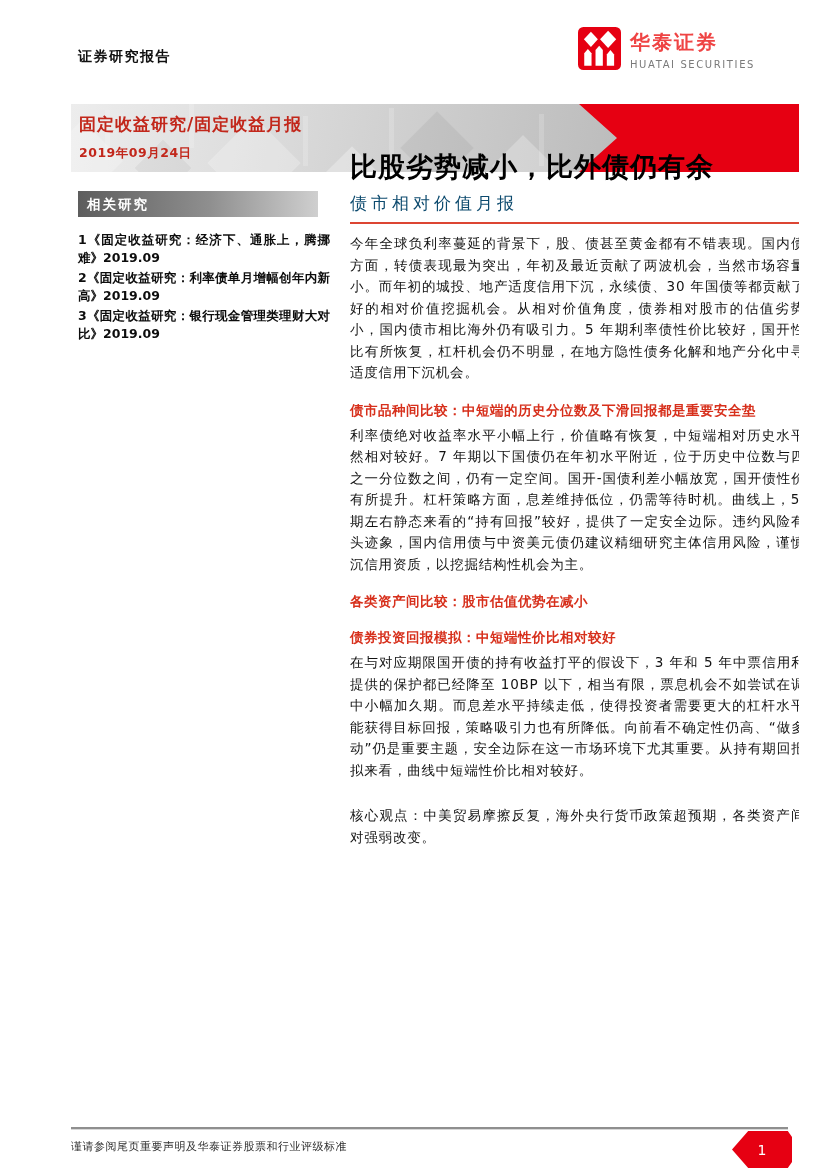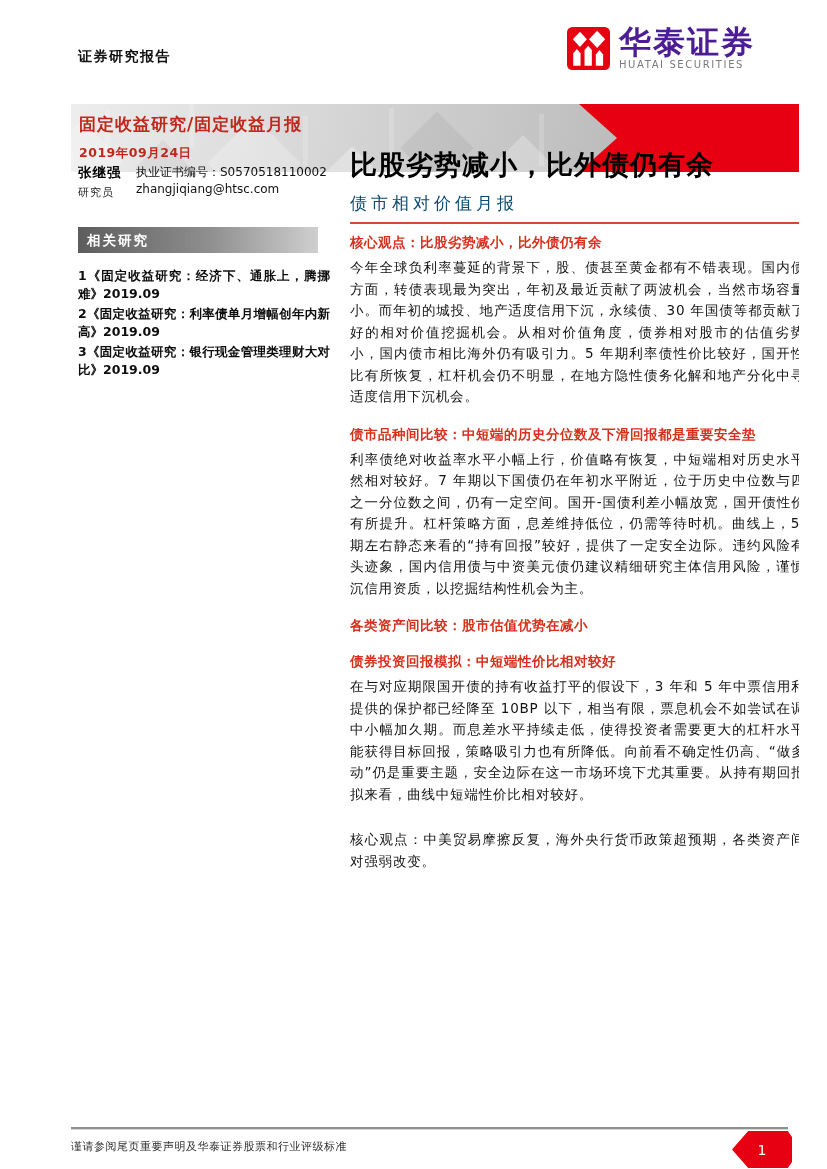--- a/index.html
+++ b/index.html
@@ -10,21 +10,21 @@
     font-family:"DejaVu Sans","Liberation Sans",sans-serif; color:#111;
   }
 
   
   .report-type {
     position:absolute; left:50px; top:48px;
     font-size:14px; font-weight:bold; color:#101010; letter-spacing:1.5px;
   }
   .logo { position:absolute; right:44px; top:27px; display:flex; align-items:flex-start; }
   .logo-icon { width:43px; height:43px; margin-right:9px; }
-  .logo-cn { font-size:32px; font-weight:bold; color:#4c1d95; letter-spacing:2px; line-height:30px; }
+  .logo-cn { font-size:20px; font-weight:bold; color:#ef4444; letter-spacing:2px; line-height:30px; }
   .logo-en { font-size:10px; color:#7a7a7a; letter-spacing:1.6px; margin-top:2px; }
 
   
   .banner { position:absolute; left:43px; top:80px; width:730px; height:68px;margin-top:24px; }
   .banner-gray {
     position:absolute; top:0; bottom:0; left:0; width:546px;
     background:linear-gradient(100deg,#ededed 0%,#d2d2d2 55%,#bcbcbc 100%);
     overflow:hidden;
   }
   .pat-d { position:absolute; transform:rotate(45deg); }
@@ -56,21 +56,21 @@
     color:#fff; font-size:13.5px; font-weight:bold; letter-spacing:2px; padding-left:9px;
   }
   .related-list { margin-top:14px; width:252px; }
   .related-item {
     font-size:12.5px; font-weight:bold; color:#0d0d0d;
     line-height:17.5px; margin-bottom:3px; text-align:justify;
   }
 
   
   .right-col { position:absolute; left:322px; top:150px; width:470px; }
-  .main-title { font-size:27px; font-weight:bold; color:#000; letter-spacing:1px; line-height:34px;font-family:Liberation Mono, monospace; }
+  .main-title { font-size:27px; font-weight:bold; color:#000; letter-spacing:1px; line-height:34px; }
   .main-subtitle { font-size:17px; color:#0c4a6e; letter-spacing:4px; margin-top:8px; }
   .subtitle-rule { border-top:2px solid #dc4533; margin-top:7px; margin-bottom:9px; }
   .section { margin-bottom:17px; }
   .section-heading {
     color:#d7301c; font-weight:bold; font-size:13.5px;
     letter-spacing:.5px; margin-bottom:5px; line-height:19px;
   }
   .section-body {
     font-size:13.5px; line-height:21.5px; color:#121212;
     text-align:justify; letter-spacing:.8px;
@@ -133,49 +133,38 @@
       <span class="pat-b" style="left:318px;top:4px;width:5px;height:46px;"></span>
       <span class="pat-b" style="left:468px;top:10px;width:5px;height:52px;"></span>
     </div>
     <div class="banner-red"></div>
     <div class="banner-category">固定收益研究/固定收益月报</div>
     <div class="banner-date">2019年09月24日</div>
   </div>
 
   <div class="left-col">
 
-    <div class="author-row">
-      <div class="author-id">
-        <div class="author-name">张继强</div>
-        <div class="author-role">研究员</div>
-      </div>
-      <div class="author-details">
-        <div>执业证书编号：S0570518110002</div>
-        <div>zhangjiqiang@htsc.com</div>
-      </div>
-    </div>
 
 
     <div class="related-banner">相关研究</div>
 
     <div class="related-list">
       <div class="related-item">1《固定收益研究：经济下、通胀上，腾挪难》2019.09</div>
       <div class="related-item">2《固定收益研究：利率债单月增幅创年内新高》2019.09</div>
       <div class="related-item">3《固定收益研究：银行现金管理类理财大对比》2019.09</div>
     </div>
 
   </div>
 
   <div class="right-col">
     <div class="main-title">比股劣势减小，比外债仍有余</div>
     <div class="main-subtitle">债市相对价值月报</div>
     <div class="subtitle-rule"></div>
 
     <div class="section">
-      <div class="section-heading">核心观点：比股劣势减小，比外债仍有余</div>
       <div class="section-body">今年全球负利率蔓延的背景下，股、债甚至黄金都有不错表现。国内债市方面，转债表现最为突出，年初及最近贡献了两波机会，当然市场容量较小。而年初的城投、地产适度信用下沉，永续债、30 年国债等都贡献了较好的相对价值挖掘机会。从相对价值角度，债券相对股市的估值劣势减小，国内债市相比海外仍有吸引力。5 年期利率债性价比较好，国开性价比有所恢复，杠杆机会仍不明显，在地方隐性债务化解和地产分化中寻找适度信用下沉机会。</div>
     </div>
 
     <div class="section">
       <div class="section-heading">债市品种间比较：中短端的历史分位数及下滑回报都是重要安全垫</div>
       <div class="section-body">利率债绝对收益率水平小幅上行，价值略有恢复，中短端相对历史水平仍然相对较好。7 年期以下国债仍在年初水平附近，位于历史中位数与四分之一分位数之间，仍有一定空间。国开-国债利差小幅放宽，国开债性价比有所提升。杠杆策略方面，息差维持低位，仍需等待时机。曲线上，5 年期左右静态来看的“持有回报”较好，提供了一定安全边际。违约风险有抬头迹象，国内信用债与中资美元债仍建议精细研究主体信用风险，谨慎下沉信用资质，以挖掘结构性机会为主。</div>
     </div>
 
     <div class="section">
       <div class="section-heading">各类资产间比较：股市估值优势在减小</div>

